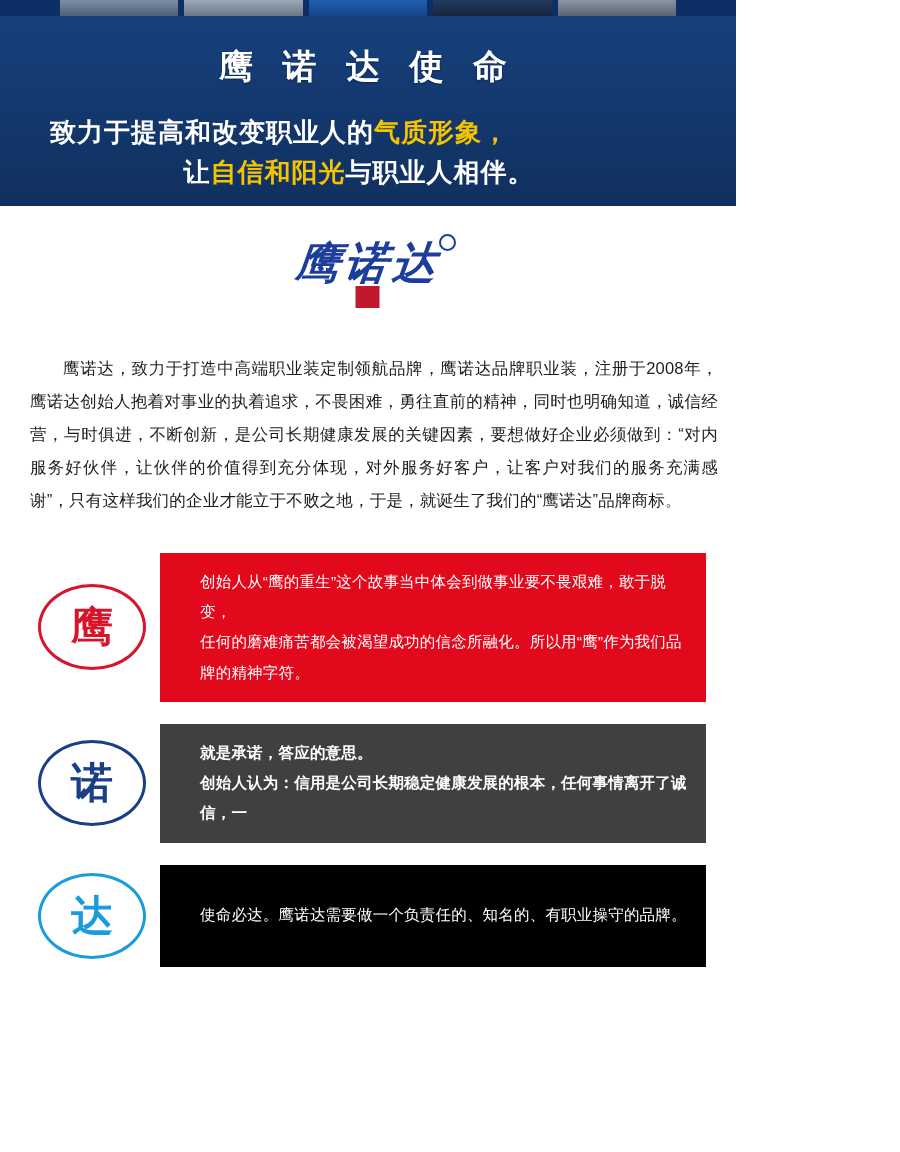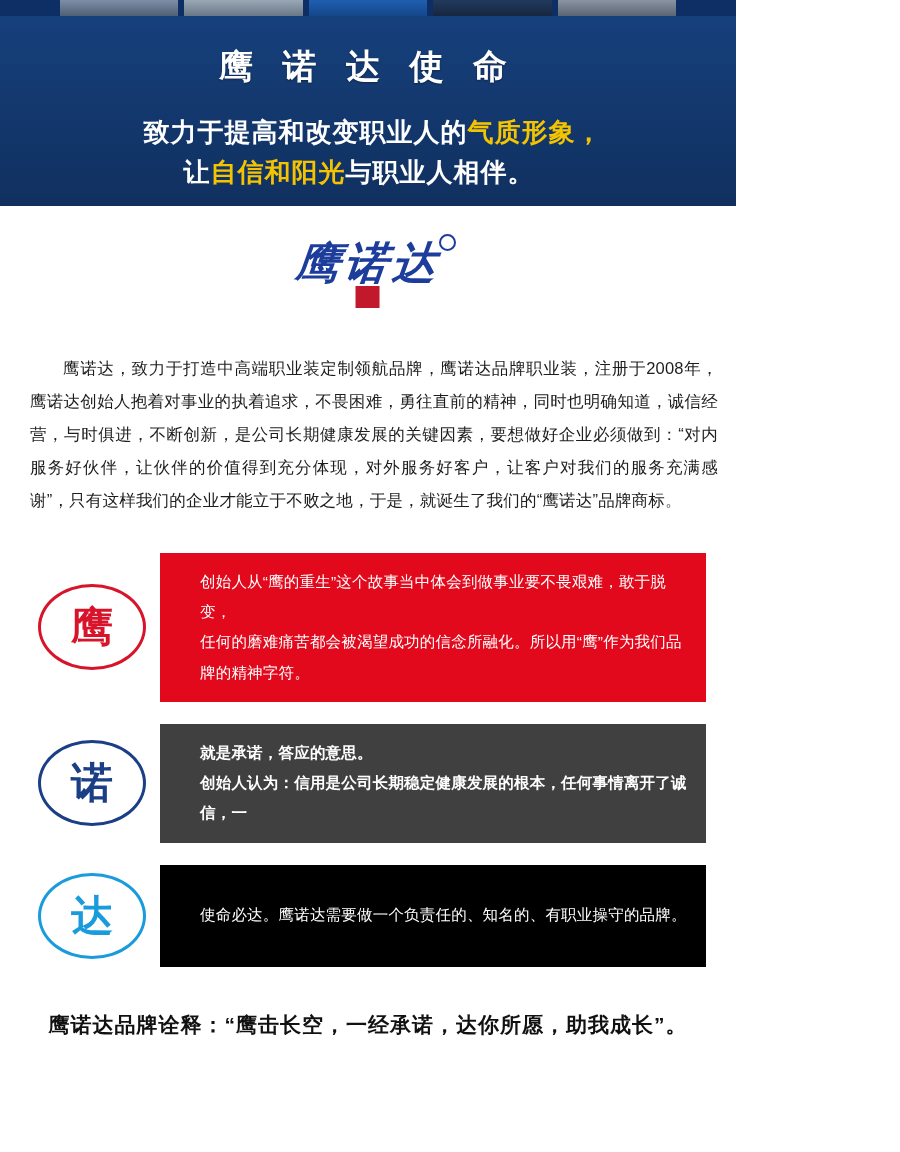--- a/index.html
+++ b/index.html
@@ -57,21 +57,21 @@
     margin: 6px 0 22px 0;
     text-shadow: 0 1px 2px rgba(0,0,0,.35);
   }
   .hero-line {
     font-size: 26px;
     font-weight: bold;
     letter-spacing: 1px;
     line-height: 1.55;
     white-space: nowrap;
   }
-  .hero-line.l1 { text-align: center; padding-left: 10px; }
+  .hero-line.l1 { text-align: left; padding-left: 10px; }
   .hero-line.l2 { text-align: center; padding-right: 18px; }
   .hl { color: #f5c400; }
 
   
   .logo-wrap {
     text-align: center;
     padding: 36px 0 18px 0;
   }
   .logo {
     display: inline-block;
@@ -252,15 +252,14 @@
       <div class="badge blue">
         <span>达</span>
       </div>
       <div class="value-body">
         <div>使命必达。鹰诺达需要做一个负责任的、知名的、有职业操守的品牌。</div>
       </div>
     </div>
 
   </div>
 
-  <div class="slogan">鹰诺达品牌诠释：“鹰击长空，一经承诺，达你所愿，助我成长”。</div>
 
 </div>
 
 </body></html>

